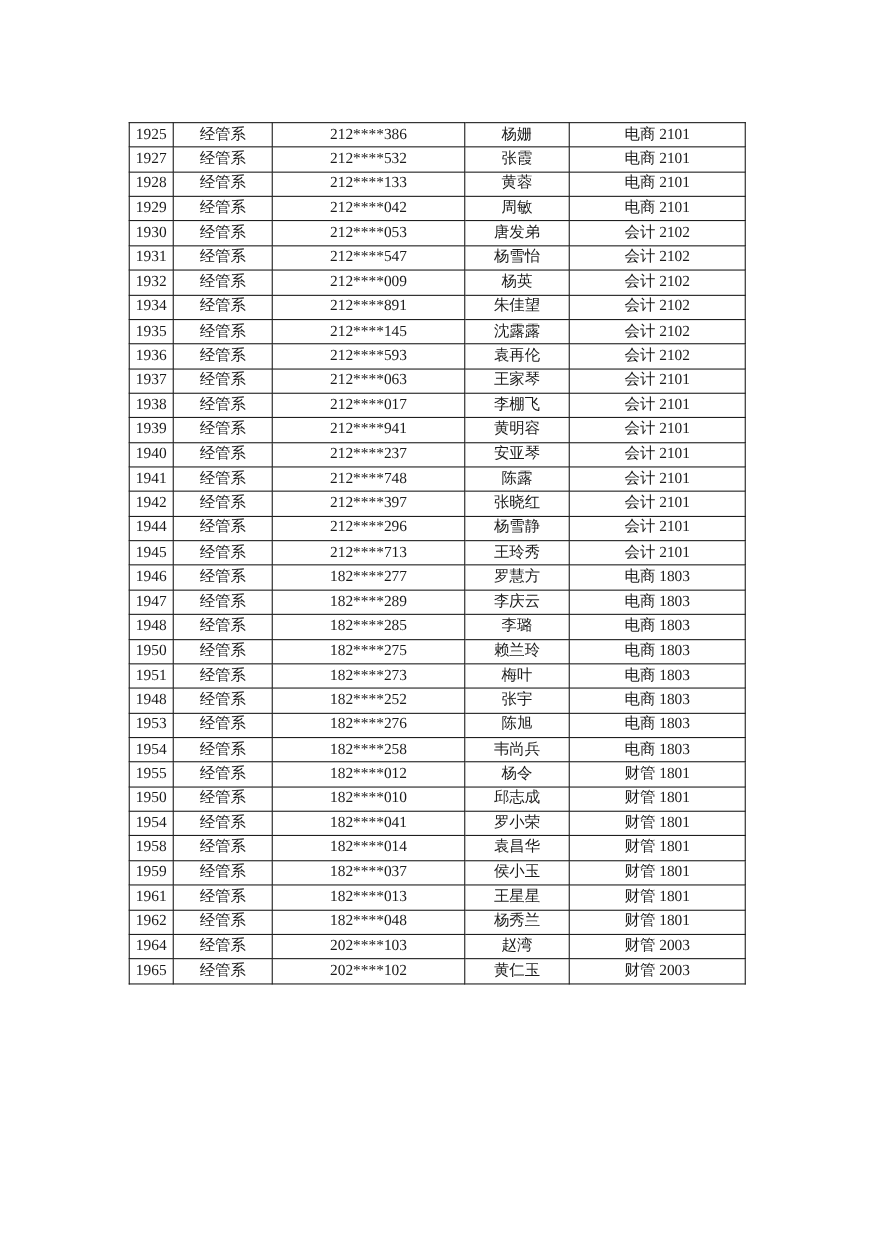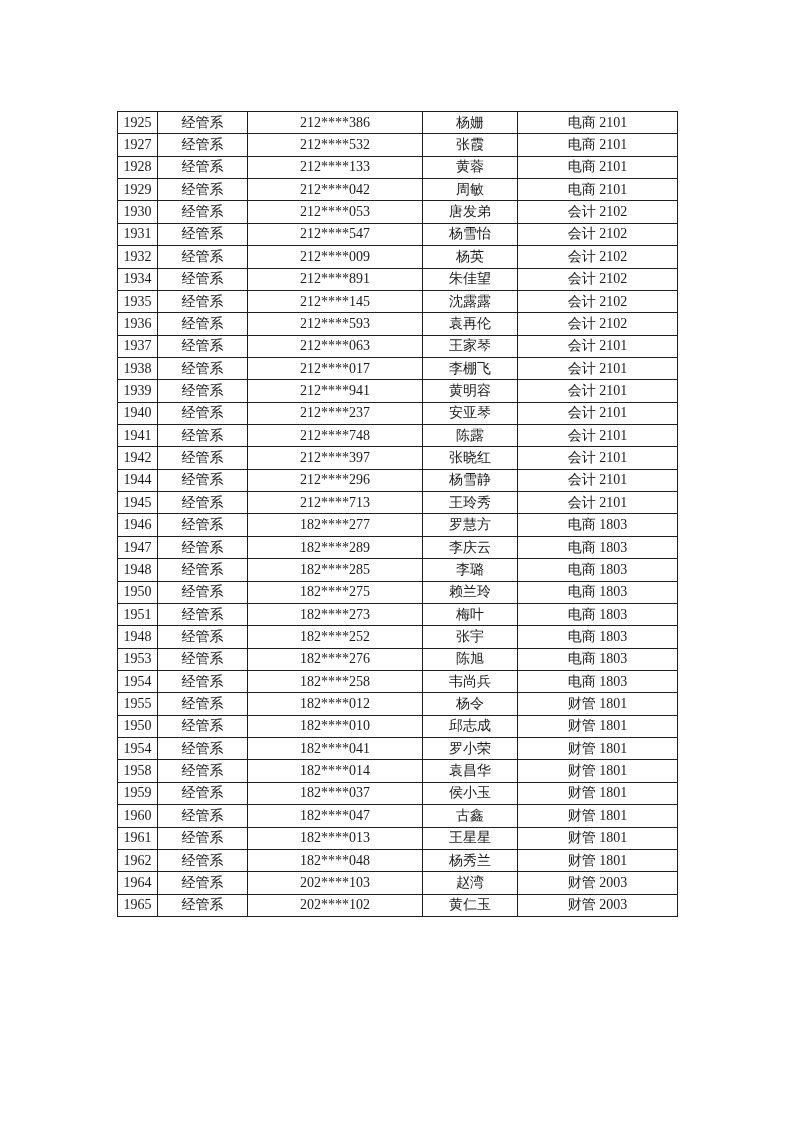--- a/index.html
+++ b/index.html
@@ -275,27 +275,20 @@
           <td>财管 1801</td>
         </tr>
         <tr>
           <td>1959</td>
           <td>经管系</td>
           <td>182****037</td>
           <td>侯小玉</td>
           <td>财管 1801</td>
         </tr>
         <tr>
-          <td>1960</td>
-          <td>经管系</td>
-          <td>182****047</td>
-          <td>古鑫</td>
-          <td>财管 1801</td>
-        </tr>
-        <tr>
           <td>1961</td>
           <td>经管系</td>
           <td>182****013</td>
           <td>王星星</td>
           <td>财管 1801</td>
         </tr>
         <tr>
           <td>1962</td>
           <td>经管系</td>
           <td>182****048</td>

